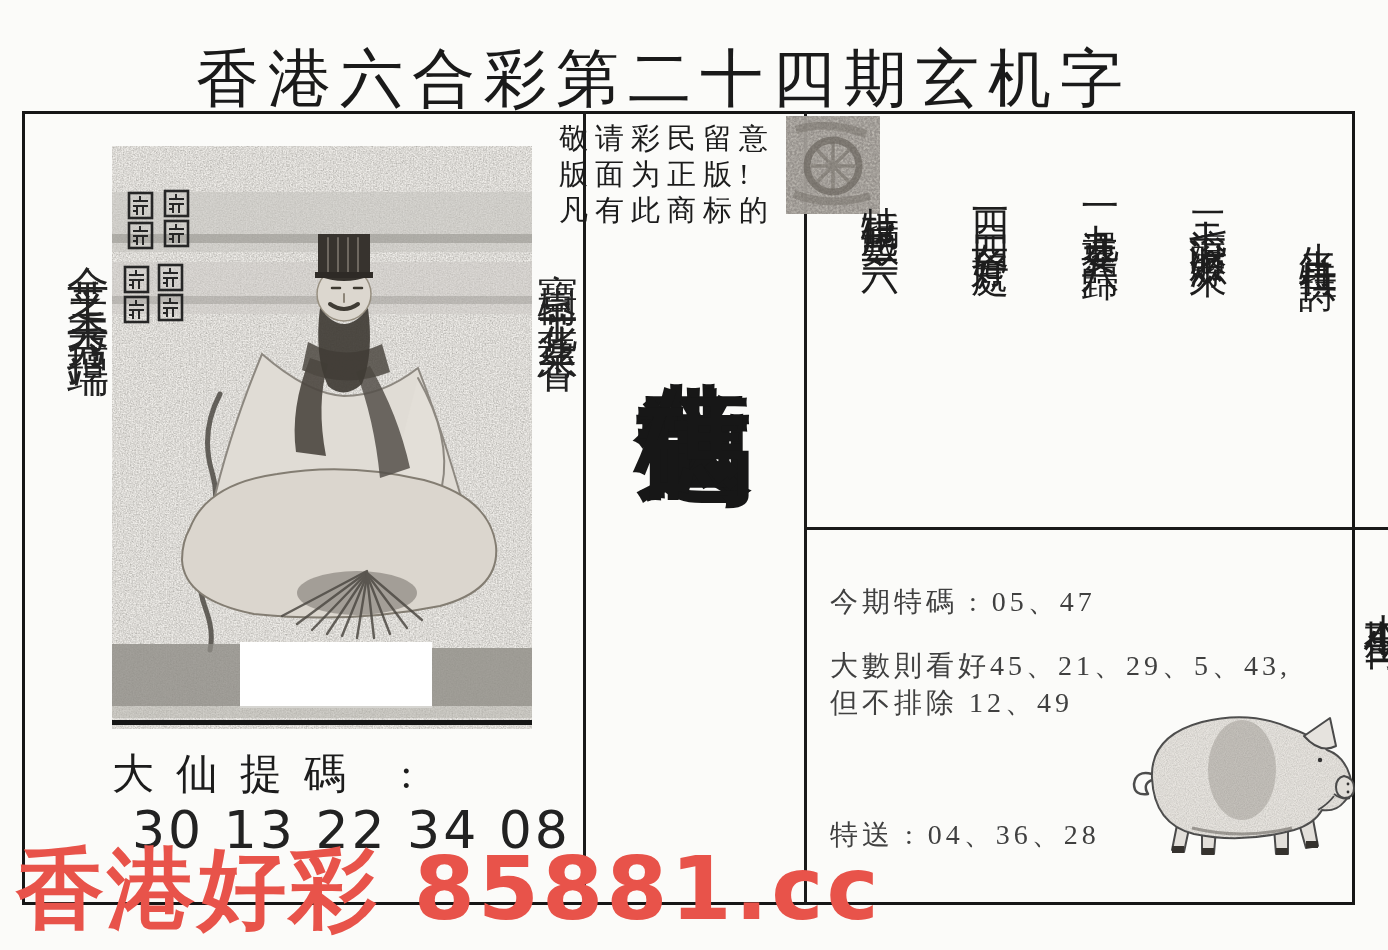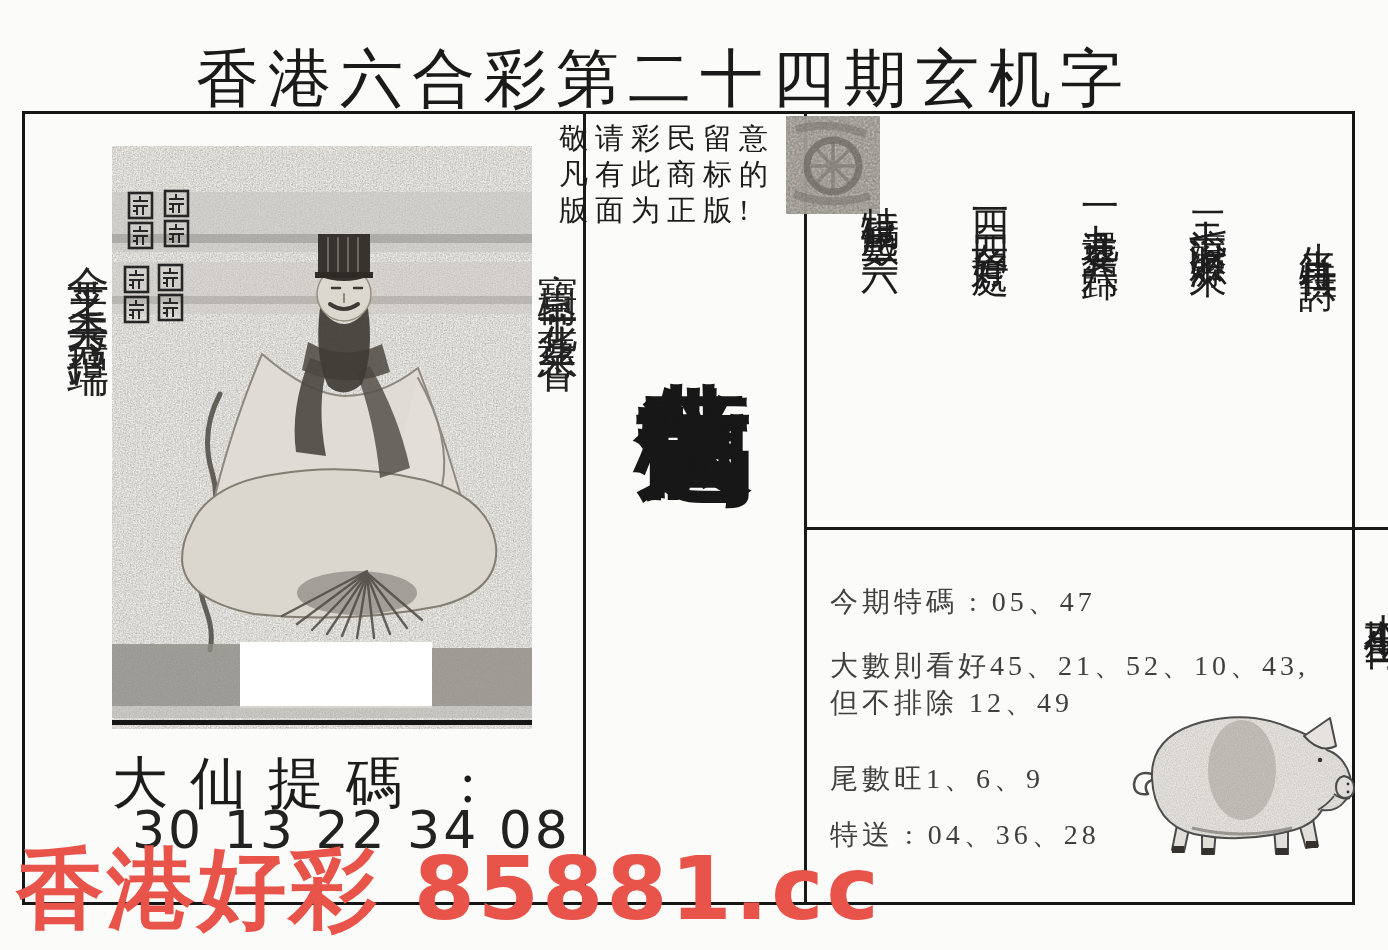--- a/index.html
+++ b/index.html
@@ -31,21 +31,21 @@
     position:absolute; writing-mode:vertical-rl; text-orientation:upright;
     white-space:nowrap; color:#222;
   }
   .couplet-left  { left:60px;  top:232px; font-size:42px; letter-spacing:15px; }
   .couplet-right { left:530px; top:242px; font-size:40px; letter-spacing:13px; }
 
   .portrait { position:absolute; left:112px; top:146px; width:420px; height:583px; }
 
   .caption {
     position:absolute; left:112px; top:746px;
-    font-size:56px; letter-spacing:22px; white-space:nowrap;
+    font-size:42px; letter-spacing:22px; white-space:nowrap;
   }
   .numbers {
     position:absolute; left:92px; top:800px;
     font-size:52px; letter-spacing:3px; white-space:nowrap;
     font-family:"DejaVu Sans","Liberation Sans",sans-serif; color:#222;margin-left:40px;
   }
 
   .calligraphy {
     position:absolute; left:636px; top:288px;
     writing-mode:vertical-rl; text-orientation:upright;
@@ -92,22 +92,22 @@
 
   <div class="title">香港六合彩第二十四期玄机字</div>
 
   <div class="main-box"></div>
   <div class="vline" id="vlineA"></div>
   <div class="vline" id="vlineB"></div>
   <div class="hline"></div>
 
   <div class="notice">
     <div>敬请彩民留意</div>
+    <div>版面为正版!</div>
     <div>凡有此商标的</div>
-    <div>版面为正版!</div>
   </div>
 
   <svg class="seal" viewBox="0 0 94 98" preserveAspectRatio="none" xmlns="http://www.w3.org/2000/svg">
     <defs>
       <filter id="grainC" x="-5%" y="-5%" width="110%" height="110%">
         <feTurbulence type="fractalNoise" baseFrequency="0.45" numOctaves="3" seed="11"></feTurbulence>
         <feColorMatrix type="matrix" values="0 0 0 0 0.30  0 0 0 0 0.28  0 0 0 0 0.26  1.0 1.0 1.0 0 -0.85"></feColorMatrix>
       </filter>
     </defs>
     <rect width="94" height="98" fill="#b6b1aa" opacity="0.9"></rect>
@@ -197,23 +197,22 @@
 
   <div class="calligraphy">黄大仙送碼</div>
 
   <div class="poem-col poem-title">生肖特供詩</div>
   <div class="poem-col pc0">三七滾滾財源來</div>
   <div class="poem-col pc1">一九還要三八歸</div>
   <div class="poem-col pc2">四一二四各好處</div>
   <div class="poem-col pc3">特碼尾數二三六</div>
 
   <div class="tip t0">今期特碼 : 05、47</div>
-  <div class="tip t1">大數則看好45、21、52、10、43,</div>
+  <div class="tip t1">大數則看好45、21、29、5、43,</div>
   <div class="tip t2">但不排除 12、49</div>
-  <div class="tip t3">尾數旺1、6、9</div>
   <div class="tip t4">特送 : 04、36、28</div>
 
   <svg class="pig" viewBox="0 0 235 168" preserveAspectRatio="none" xmlns="http://www.w3.org/2000/svg">
     <defs>
       <filter id="grainB" x="-5%" y="-5%" width="110%" height="110%">
         <feTurbulence type="fractalNoise" baseFrequency="0.9" numOctaves="2" seed="5"></feTurbulence>
         <feColorMatrix type="matrix" values="0 0 0 0 0.30  0 0 0 0 0.29  0 0 0 0 0.27  0.8 0.8 0.8 0 -0.95"></feColorMatrix>
       </filter>
       <clipPath id="pigclip">
         <path d="M30,86 Q28,44 80,30 Q128,18 168,36 Q196,46 205,58 Q222,64 228,84 Q232,100 222,110 Q214,120 200,118 Q192,132 172,138 Q120,152 72,142 Q32,132 30,86 Z"></path>

